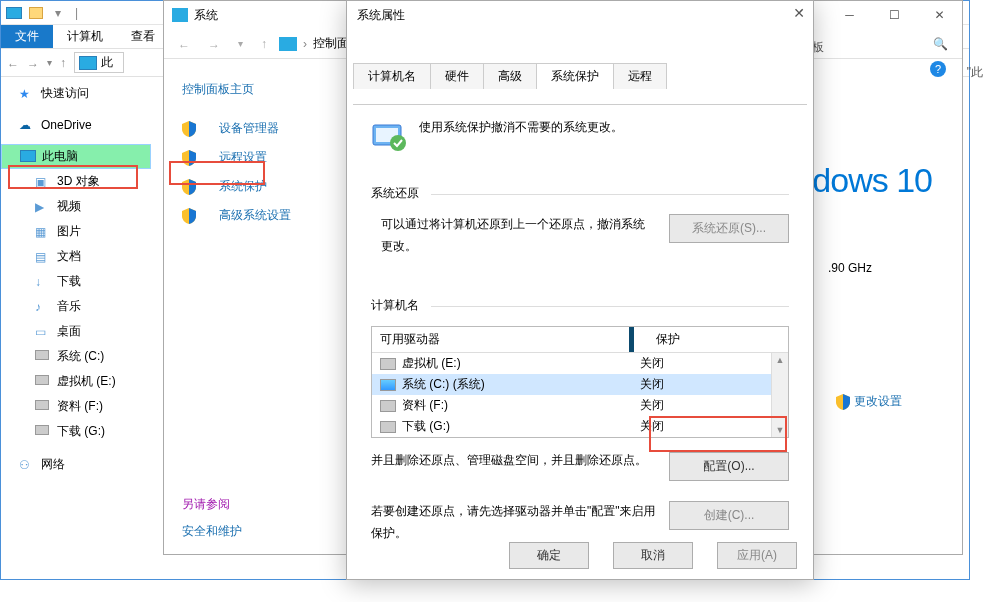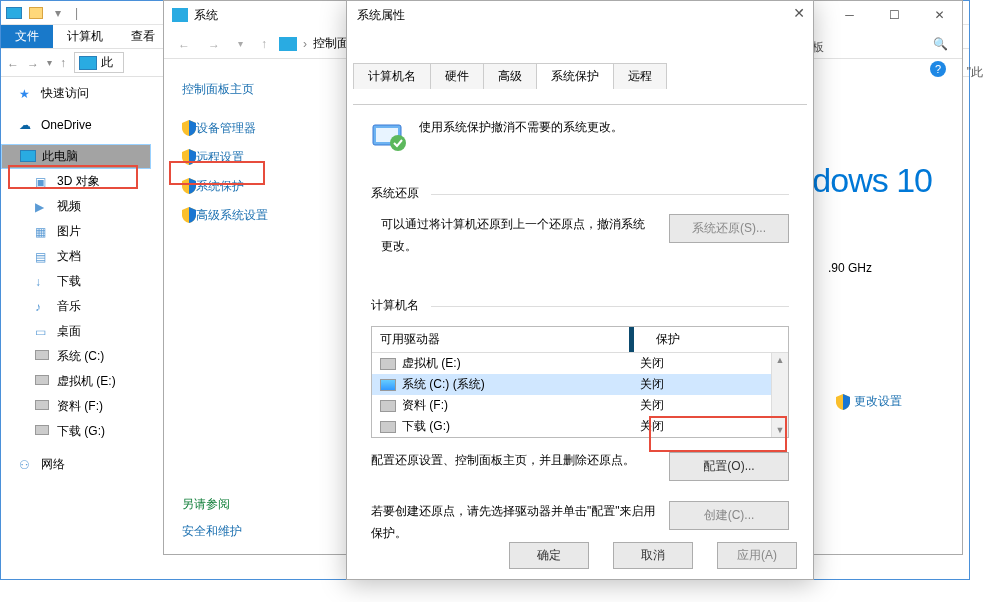--- a/index.html
+++ b/index.html
@@ -11,42 +11,42 @@
 .qat .qicon { width: 18px; height: 18px; margin-right: 4px; display: flex; align-items: center; justify-content: center; }
 .ribbon { height: 24px; display: flex; align-items: stretch; border-bottom: 1px solid #e1e1e1; }
 .ribbon .tab { padding: 4px 14px; display: flex; align-items: center; }
 .ribbon .tab.file { background: #1979ca; color: #fff; }
 .explorer .nav { height: 28px; display: flex; align-items: center; padding: 0 6px; gap: 8px; border-bottom: 1px solid #e1e1e1; }
 .explorer .nav .navbtn { color: #888; }
 .explorer .nav .pcicon { width: 18px; height: 14px; background: #29abe2; border: 1px solid #2980b9; }
 .tree { position: absolute; left: 0; top: 80px; width: 150px; }
 .tree-item { display: flex; align-items: center; gap: 6px; padding: 4px 6px 4px 18px; }
 .tree-item.lvl2 { padding-left: 34px; }
-.tree-item.sel { background: #a3a3a3; border: 1px solid #99d1ff; padding-top:3px; padding-bottom:3px; }
+.tree-item.sel { background: #86efac; border: 1px solid #99d1ff; padding-top:3px; padding-bottom:3px; }
 .tree-item .ico { width: 16px; height: 14px; flex-shrink: 0; }
 .red-box { border: 2px solid #e74c3c; }
 .red1 { position: absolute; left: 8px; top: 165px; width: 130px; height: 24px; pointer-events: none; }
 
 
 .cpwin { position: absolute; left: 163px; top: 0; width: 800px; height: 555px; background: #fff; border: 1px solid #aaa; }
 .cpwin .titlebar { height: 28px; display: flex; align-items: center; padding: 0 8px; background: #fff; }
 .cpwin .titlebar .icon { width: 16px; height: 14px; background: #29abe2; margin-right: 6px; }
 .cpwin .wincontrols { position: absolute; right: 0; top: 0; display: flex; }
 .cpwin .wincontrols .wc { width: 45px; height: 28px; display: flex; align-items: center; justify-content: center; color: #555; }
 .cpwin .cnav { height: 30px; display: flex; align-items: center; padding: 0 8px; gap: 6px; border-bottom: 1px solid #e1e1e1; }
 .cpwin .cnav .arr { color: #aaa; padding: 0 6px; }
 .cpwin .cnav .sep { color: #888; }
 .cpwin .cnav .pcicon { width: 18px; height: 14px; background: #29abe2; }
 .cpwin .side { position: absolute; left: 18px; top: 80px; width: 140px; }
 .cpwin .side .head { color: #1a6fb0; margin-bottom: 16px; }
-.cpwin .side .link { display: flex; align-items: flex-start; gap: 0; padding: 6px 0; color: #1a6fb0; }
+.cpwin .side .link { display: flex; align-items: flex-end; gap: 23px; padding: 6px 0; color: #1a6fb0; }
 .cpwin .side .link .shield { width: 14px; height: 16px; }
 .red2 { position: absolute; left: 169px; top: 161px; width: 96px; height: 24px; pointer-events: none; }
 .cpwin .seealso { position: absolute; left: 18px; bottom: 14px; }
-.cpwin .seealso .hd { color: #15803d; margin-bottom: 10px; }
+.cpwin .seealso .hd { color: #a21caf; margin-bottom: 10px; }
 .cpwin .seealso .lnk { color: #1a6fb0; }
 .cpwin .rightcontent { position: absolute; right: 18px; top: 70px; width: 150px; text-align: left; }
 .cpwin .win10 { color: #0078d7; font-size: 34px; font-weight: 300; letter-spacing: -1px; }
 .cpwin .search { position: absolute; right: 14px; top: 36px; color: #888; }
 .cpwin .help { position: absolute; right: 16px; top: 60px; width: 16px; height: 16px; border-radius: 50%; background: #1e88e5; color: #fff; display: flex; align-items: center; justify-content: center; font-size: 11px; }
 
 
 .dlg { position: absolute; left: 346px; top: 0; width: 468px; height: 580px; background: #fff; border: 1px solid #aaa; box-shadow: 0 4px 24px rgba(0,0,0,0.25); }
 .dlg .dtitle { height: 28px; display: flex; align-items: center; padding: 0 10px; position: relative; }
 .dlg .dtitle .close { position: absolute; right: 8px; top: 4px; color: #555; font-size: 14px; }
@@ -335,21 +335,21 @@
             <div class="c2">关闭</div>
           </div>
         <div class="scrollbar">
             <div class="sarr">▲</div>
             <div class="sarr">▼</div>
           </div>
       </div>
     </div>
 
     <div class="cfg-row">
-      <div class="txt">配置还原设置、控制面板主页，并且删除还原点。</div>
+      <div class="txt">并且删除还原点、管理磁盘空间，并且删除还原点。</div>
       <div class="btn">配置(O)...</div>
     </div>
 
     <div class="cfg-row">
       <div class="txt" style="line-height:1.8">若要创建还原点，请先选择驱动器并单击"配置"来启用保护。</div>
       <div class="btn" style="color:#888">创建(C)...</div>
     </div>
   </div>
   <div class="footer">
     <div class="btn">确定</div>

